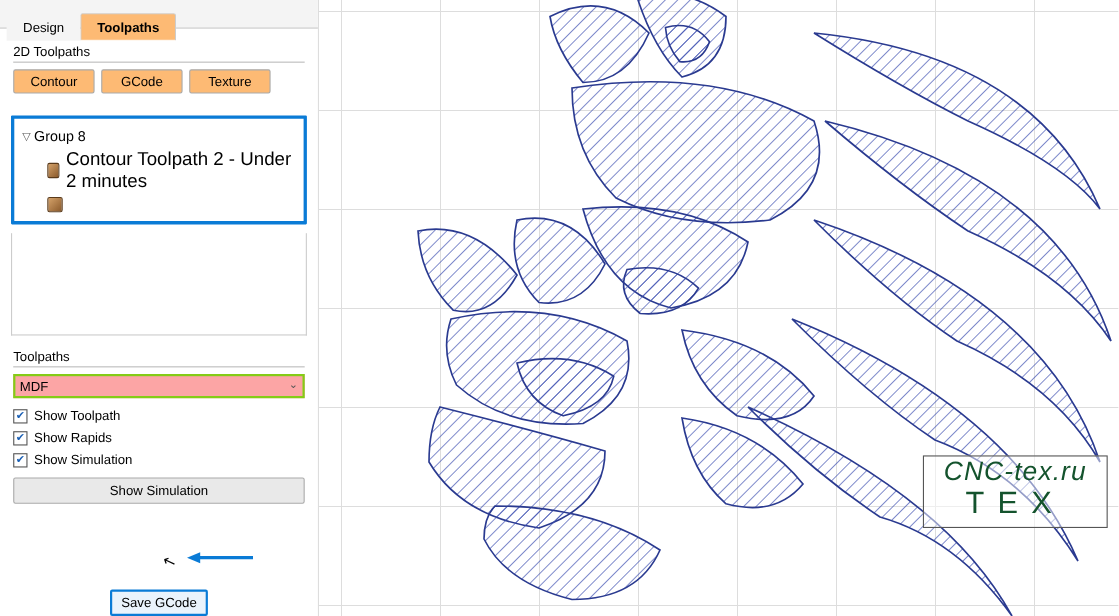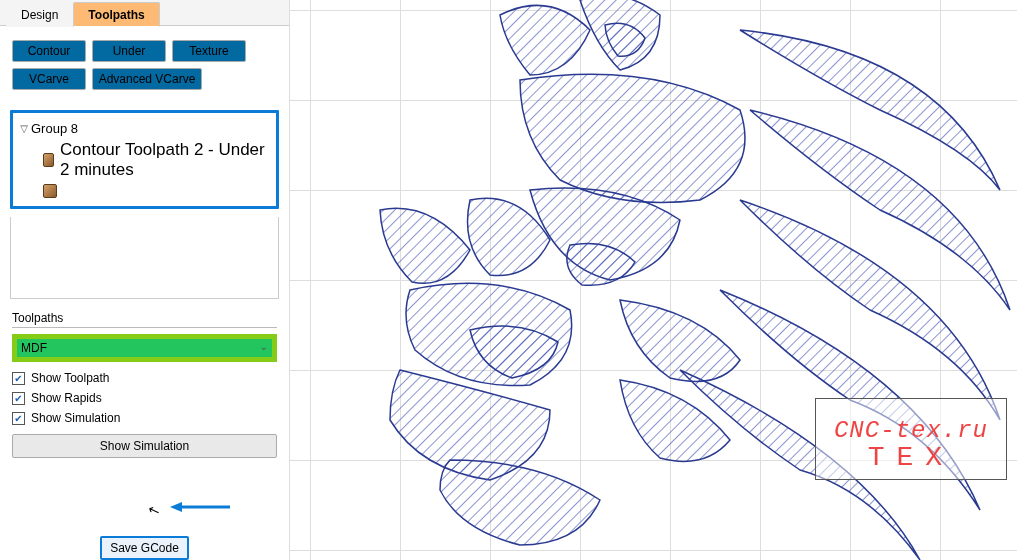--- a/index.html
+++ b/index.html
@@ -34,21 +34,21 @@
     background: #f4f4f4;
     height: 26px;
   }
   .tab {
     padding: 5px 14px 5px;
     font-size: 12px;
     cursor: pointer;
     border: 1px solid transparent;
     background: #f4f4f4;
     position: relative;
-    top: 2px;
+    top: 12px;
   }
   .tab.active {
     background: #fdba74;
     border: 1px solid #ccc;
     border-bottom: 1px solid #fff;
     border-radius: 2px 2px 0 0;
     font-weight: bold;
   }
   .section {
     margin: 14px 12px 6px;
@@ -63,21 +63,21 @@
     padding-bottom: 2px;
     border-bottom: 1px solid #bbb;
     margin-bottom: 6px;
   }
   .btn-row {
     display: flex;
     gap: 6px;
     margin-bottom: 6px;
   }
   .btn {
-    background: #0369a1;
+    background: #fdba74;
     border: 1px solid #aaa;
     padding: 3px 0;
     font-size: 12px;
     cursor: pointer;
     text-align: center;
     min-width: 74px;
     border-radius: 2px;
   }
   .btn-wide { min-width: 110px; }
 
@@ -112,24 +112,24 @@
   .tree-filler {
     margin: 0 10px;
     height: 120px;
     border: 1px solid #ccc;
     border-top:none;
   }
 
   .sim-section { margin: 12px 12px 6px; }
   .select {
     width: 100%;
-    border:5px solid #84cc16;
+    border:2px solid #84cc16;
     padding:2px 4px;
     font-size:12px;
-    background:#22c55e;
+    background:#fca5a5;
     display:flex;
     justify-content:space-between;
     align-items:flex-start;
     cursor:pointer;
     margin-bottom:6px;
   }
   .chk-row { display:flex; align-items:center; gap:6px; padding:3px 0; cursor:pointer;}
   .chk {
     width:13px;height:13px;border:1px solid #555;display:flex;align-items:center;justify-content:center;font-size:10px;color:#1a5fb4;background:#fff;
   }
@@ -179,24 +179,24 @@
     background-image:
       linear-gradient(to right,#ddd 1px,transparent 1px),
       linear-gradient(to bottom,#ddd 1px,transparent 1px);
     background-size: 90px 90px;
     background-position: 20px 10px;
   }
   .watermark {
     position:absolute;
     right:10px; bottom:80px;
     border:1px solid #555;
-    padding:18px 18px 6px;
+    padding:0 18px 6px;
     text-align:center;
-    font-family: Liberation Mono, monospace;
-    color:#ef4444;
+    font-family: Liberation Sans, sans-serif;
+    color:#14532d;
     background:rgba(255,255,255,0.5);
   }
   .watermark .l1 { font-size:24px; font-style:italic; letter-spacing:1px;}
   .watermark .l2 { font-size:28px; letter-spacing:12px; margin-top:-2px;}
 
   .tiger-art {
     position:absolute;
     left:30px; top:-10px;
     width:700px; height:580px;
   }
@@ -207,28 +207,25 @@
 <div class="app">
   <div class="sidebar">
 
     <div class="tabs">
       <div class="tab">Design</div>
       <div class="tab active">Toolpaths</div>
     </div>
 
     <div class="section">
       <div class="fieldset">
+        <div class="fieldset-label">2D Toolpaths</div>
         <div class="btn-row">
           <div class="btn">Contour</div>
-          <div class="btn">Under</div>
+          <div class="btn">GCode</div>
           <div class="btn">Texture</div>
-        </div>
-        <div class="btn-row">
-          <div class="btn">VCarve</div>
-          <div class="btn btn-wide">Advanced VCarve</div>
         </div>
       </div>
     </div>
 
     <div class="tree-container">
       <div class="tree-group">
         <span class="chev">▽</span>
         <span>Group 8</span>
       </div>
       <div class="tree-item">

